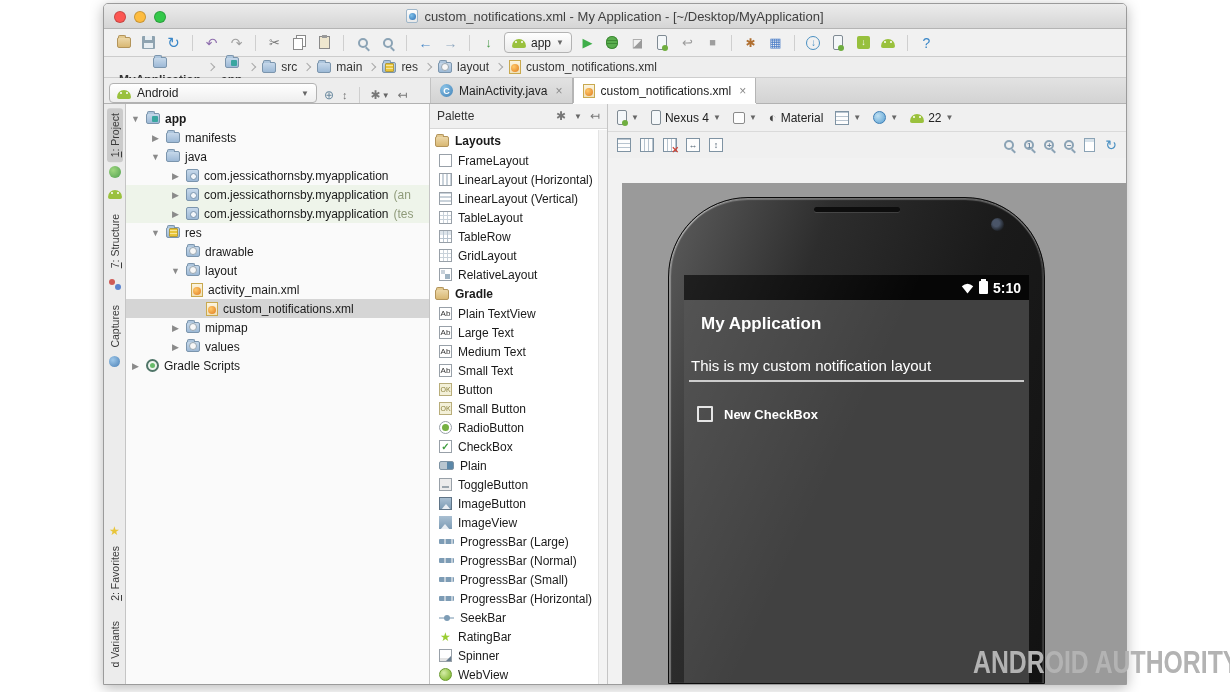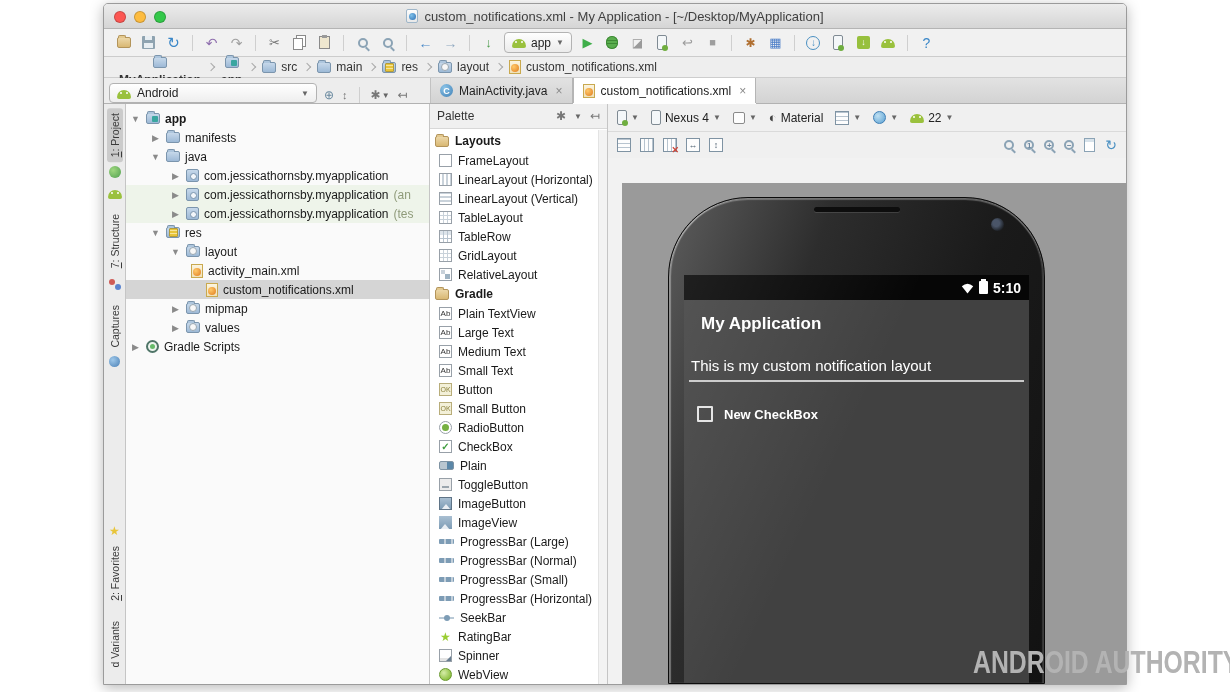--- a/index.html
+++ b/index.html
@@ -471,20 +471,25 @@
           <span class="pkg"></span>
           <span class="tlabel">com.jessicathornsby.myapplication</span>
           <span class="tsuffix">(tes</span>
         </div>
         <div class="trow" style="padding-left: 24px;">
           <span class="tarrow">▼</span>
           <span class="fold badge-yellow"></span>
           <span class="tlabel">res</span>
         </div>
         <div class="trow" style="padding-left: 44px;">
+          <span class="tarrow"></span>
+          <span class="fold badge-dot"></span>
+          <span class="tlabel">drawable</span>
+        </div>
+        <div class="trow" style="padding-left: 44px;">
           <span class="tarrow">▼</span>
           <span class="fold badge-dot"></span>
           <span class="tlabel">layout</span>
         </div>
         <div class="trow" style="padding-left: 49px;">
           <span class="tarrow"></span>
           <span class="xmlic"></span>
           <span class="tlabel">activity_main.xml</span>
         </div>
         <div class="trow selected" style="padding-left: 64px;">

